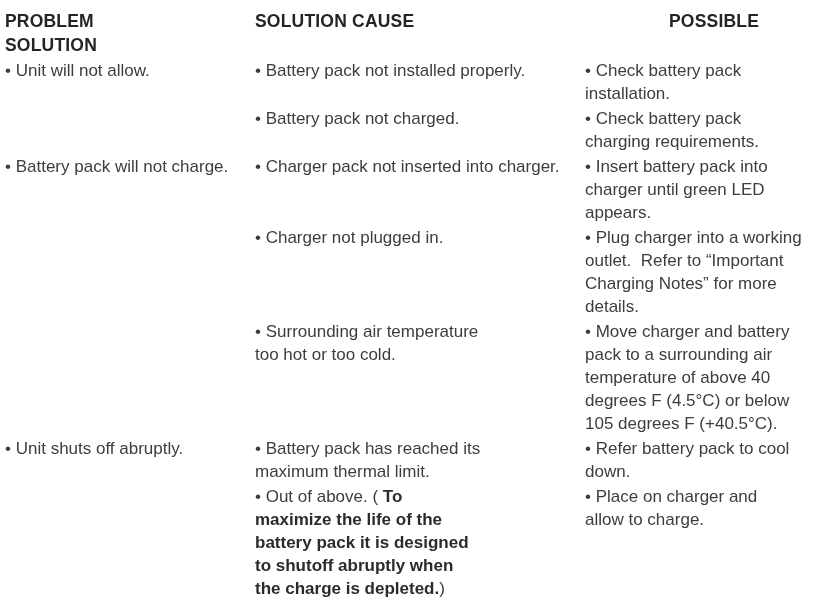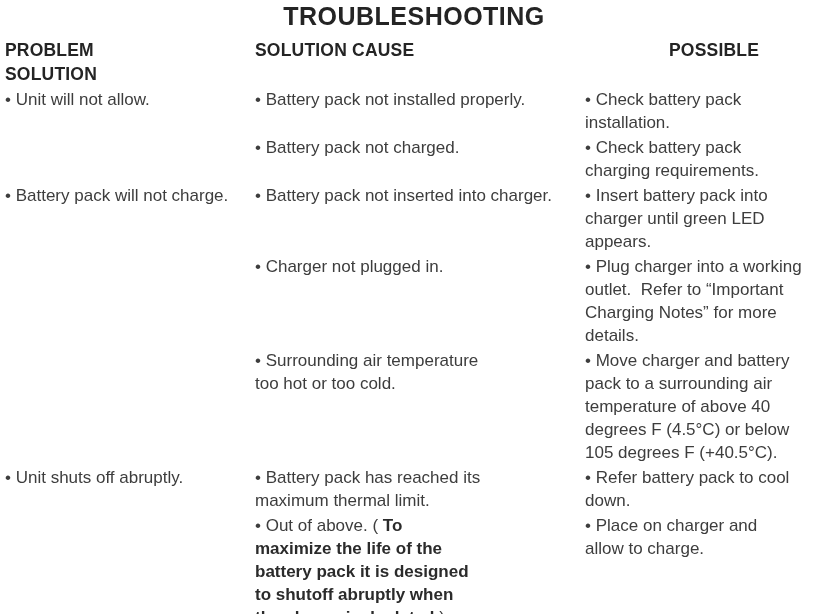--- a/index.html
+++ b/index.html
@@ -47,21 +47,20 @@
     white-space: pre-line;
   }
   .hdr-possible { padding-left: 84px; }
   .b { font-weight: bold; color: #2b2b2b; }
 </style>
 </head>
 <body>
 
 <div class="page">
 
-  <h1 class="title">TROUBLESHOOTING</h1>
 
   <div class="grid">
 
     <div class="row">
       <div class="cell hdr">PROBLEM
 SOLUTION</div>
       <div class="cell hdr">SOLUTION CAUSE</div>
       <div class="cell hdr hdr-possible">POSSIBLE</div>
     </div>
 
@@ -74,21 +73,21 @@
 
     <div class="row">
       <div class="cell"></div>
       <div class="cell">• Battery pack not charged.</div>
       <div class="cell">• Check battery pack
 charging requirements.</div>
     </div>
 
     <div class="row">
       <div class="cell">• Battery pack will not charge.</div>
-      <div class="cell">• Battery pack not inserted into charger.</div>
+      <div class="cell">• Charger pack not inserted into charger.</div>
       <div class="cell">• Insert battery pack into
 charger until green LED
 appears.</div>
     </div>
 
     <div class="row">
       <div class="cell"></div>
       <div class="cell">• Charger not plugged in.</div>
       <div class="cell">• Plug charger into a working
 outlet.  Refer to “Important

